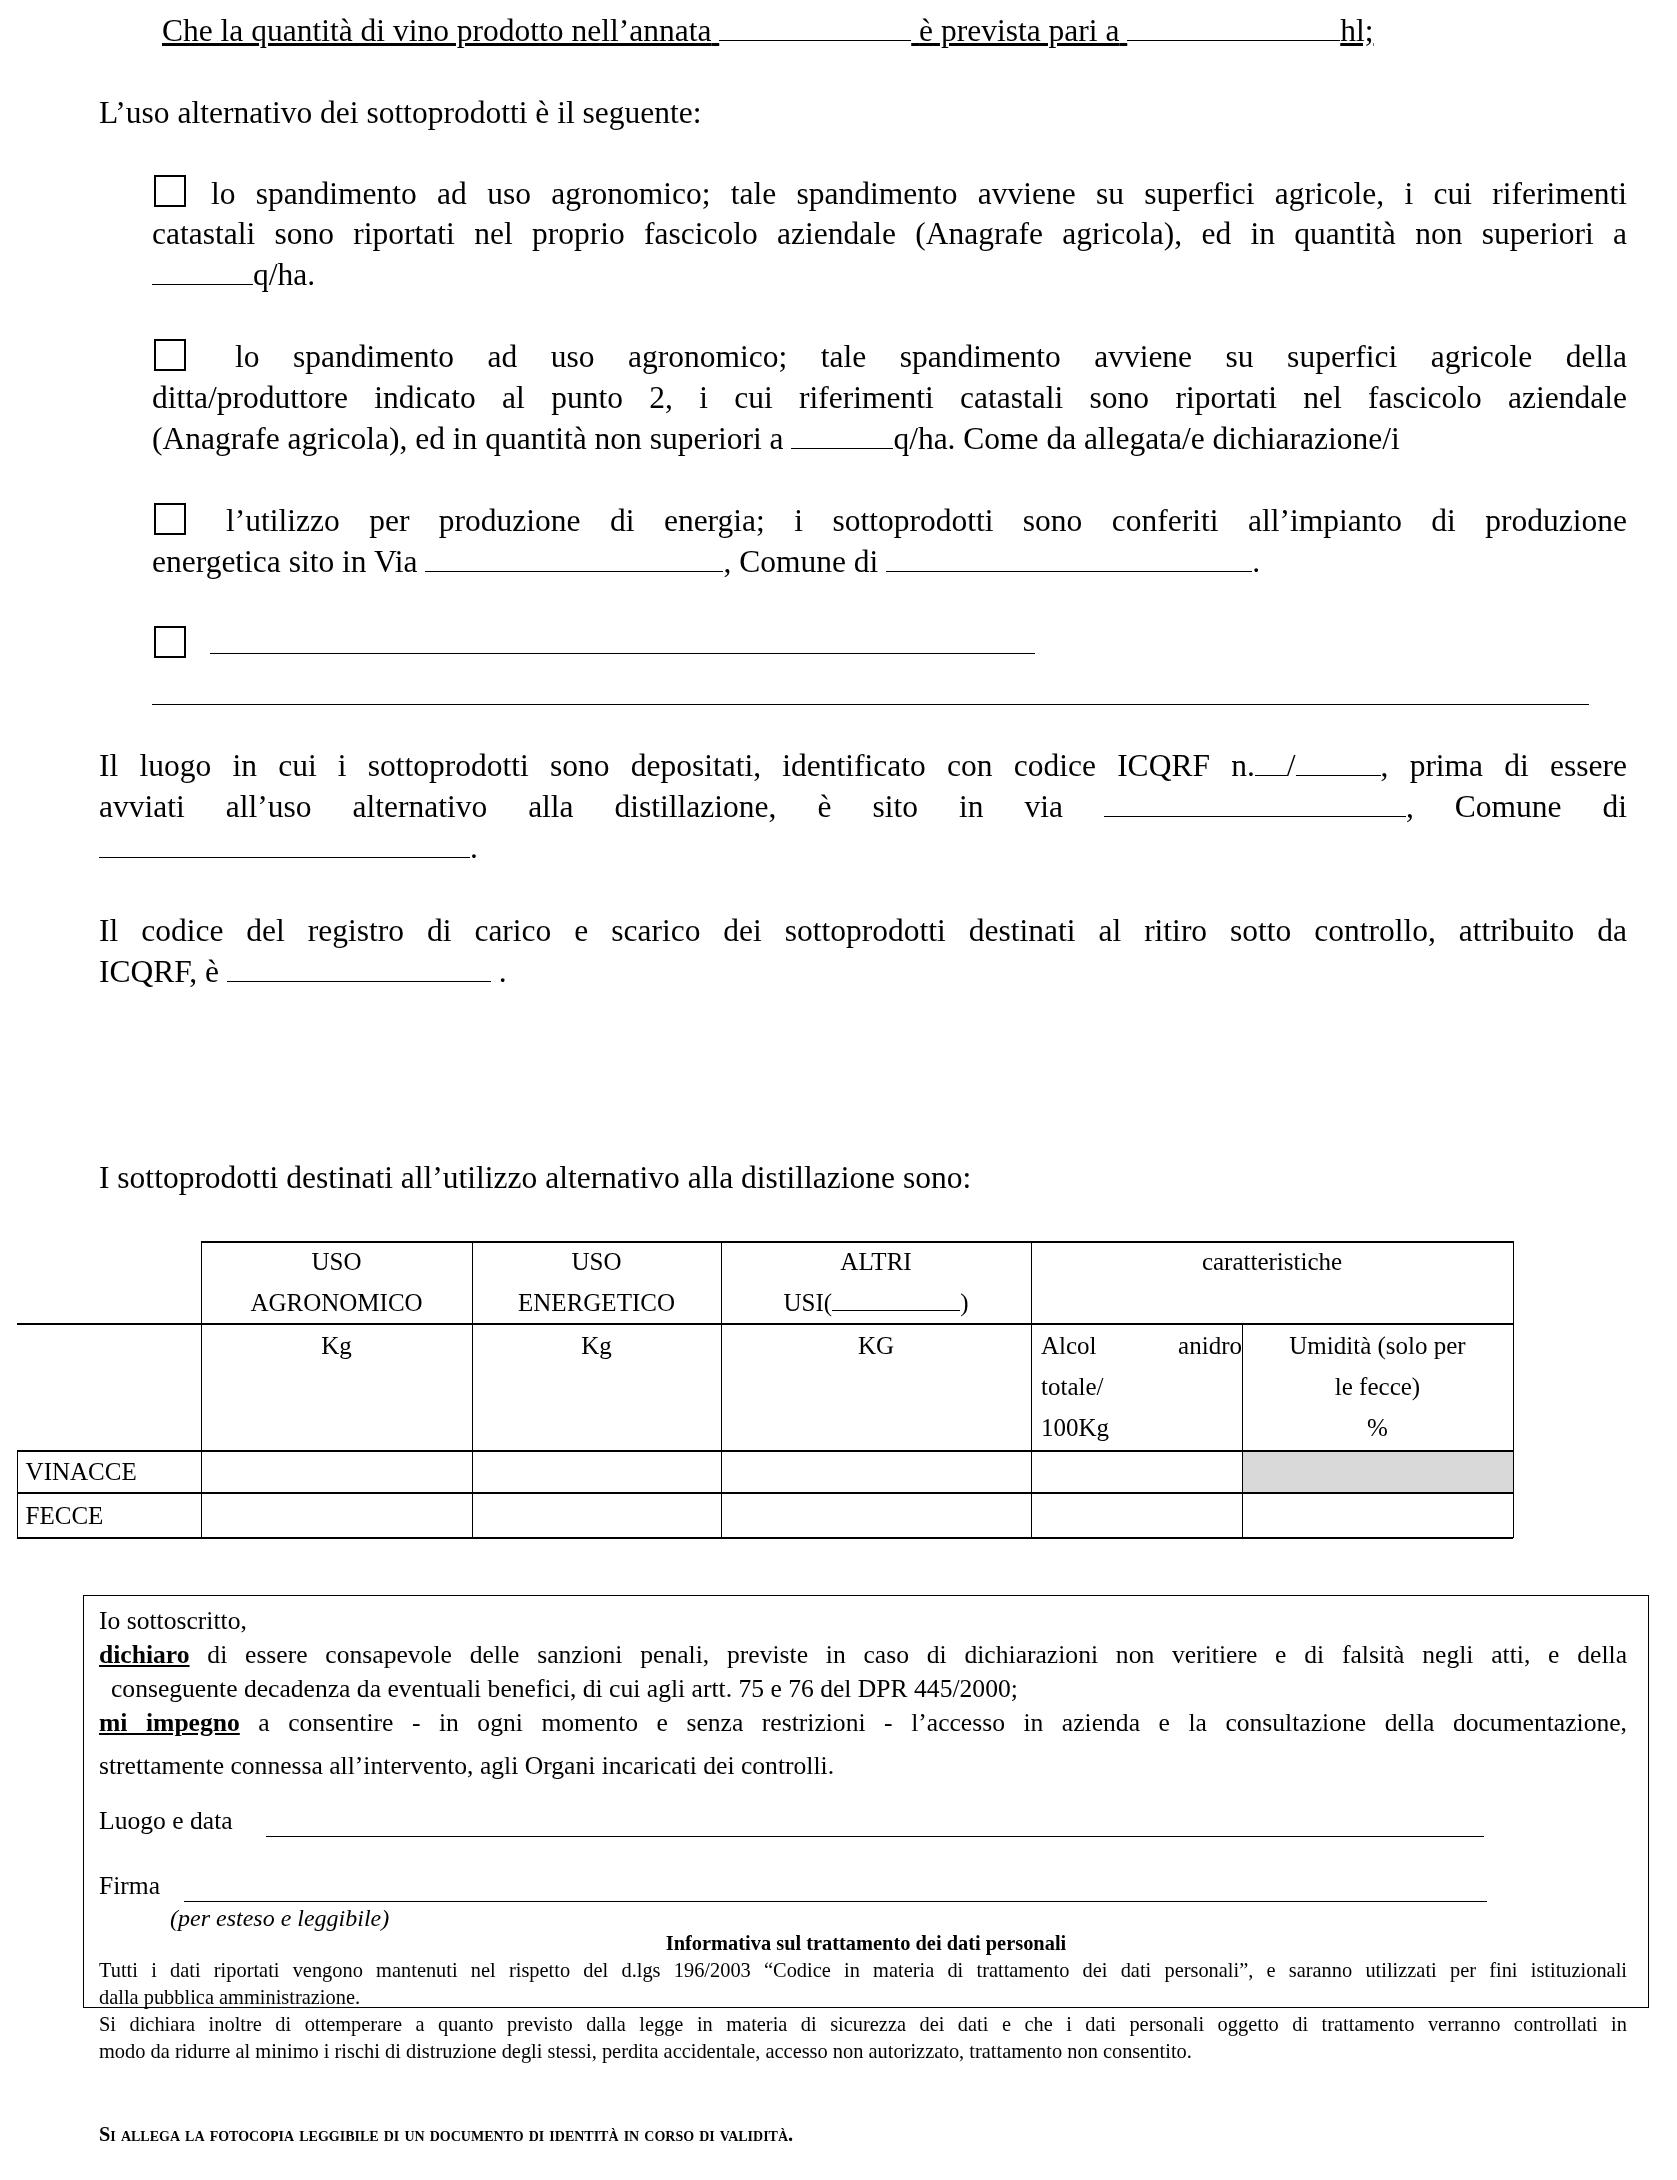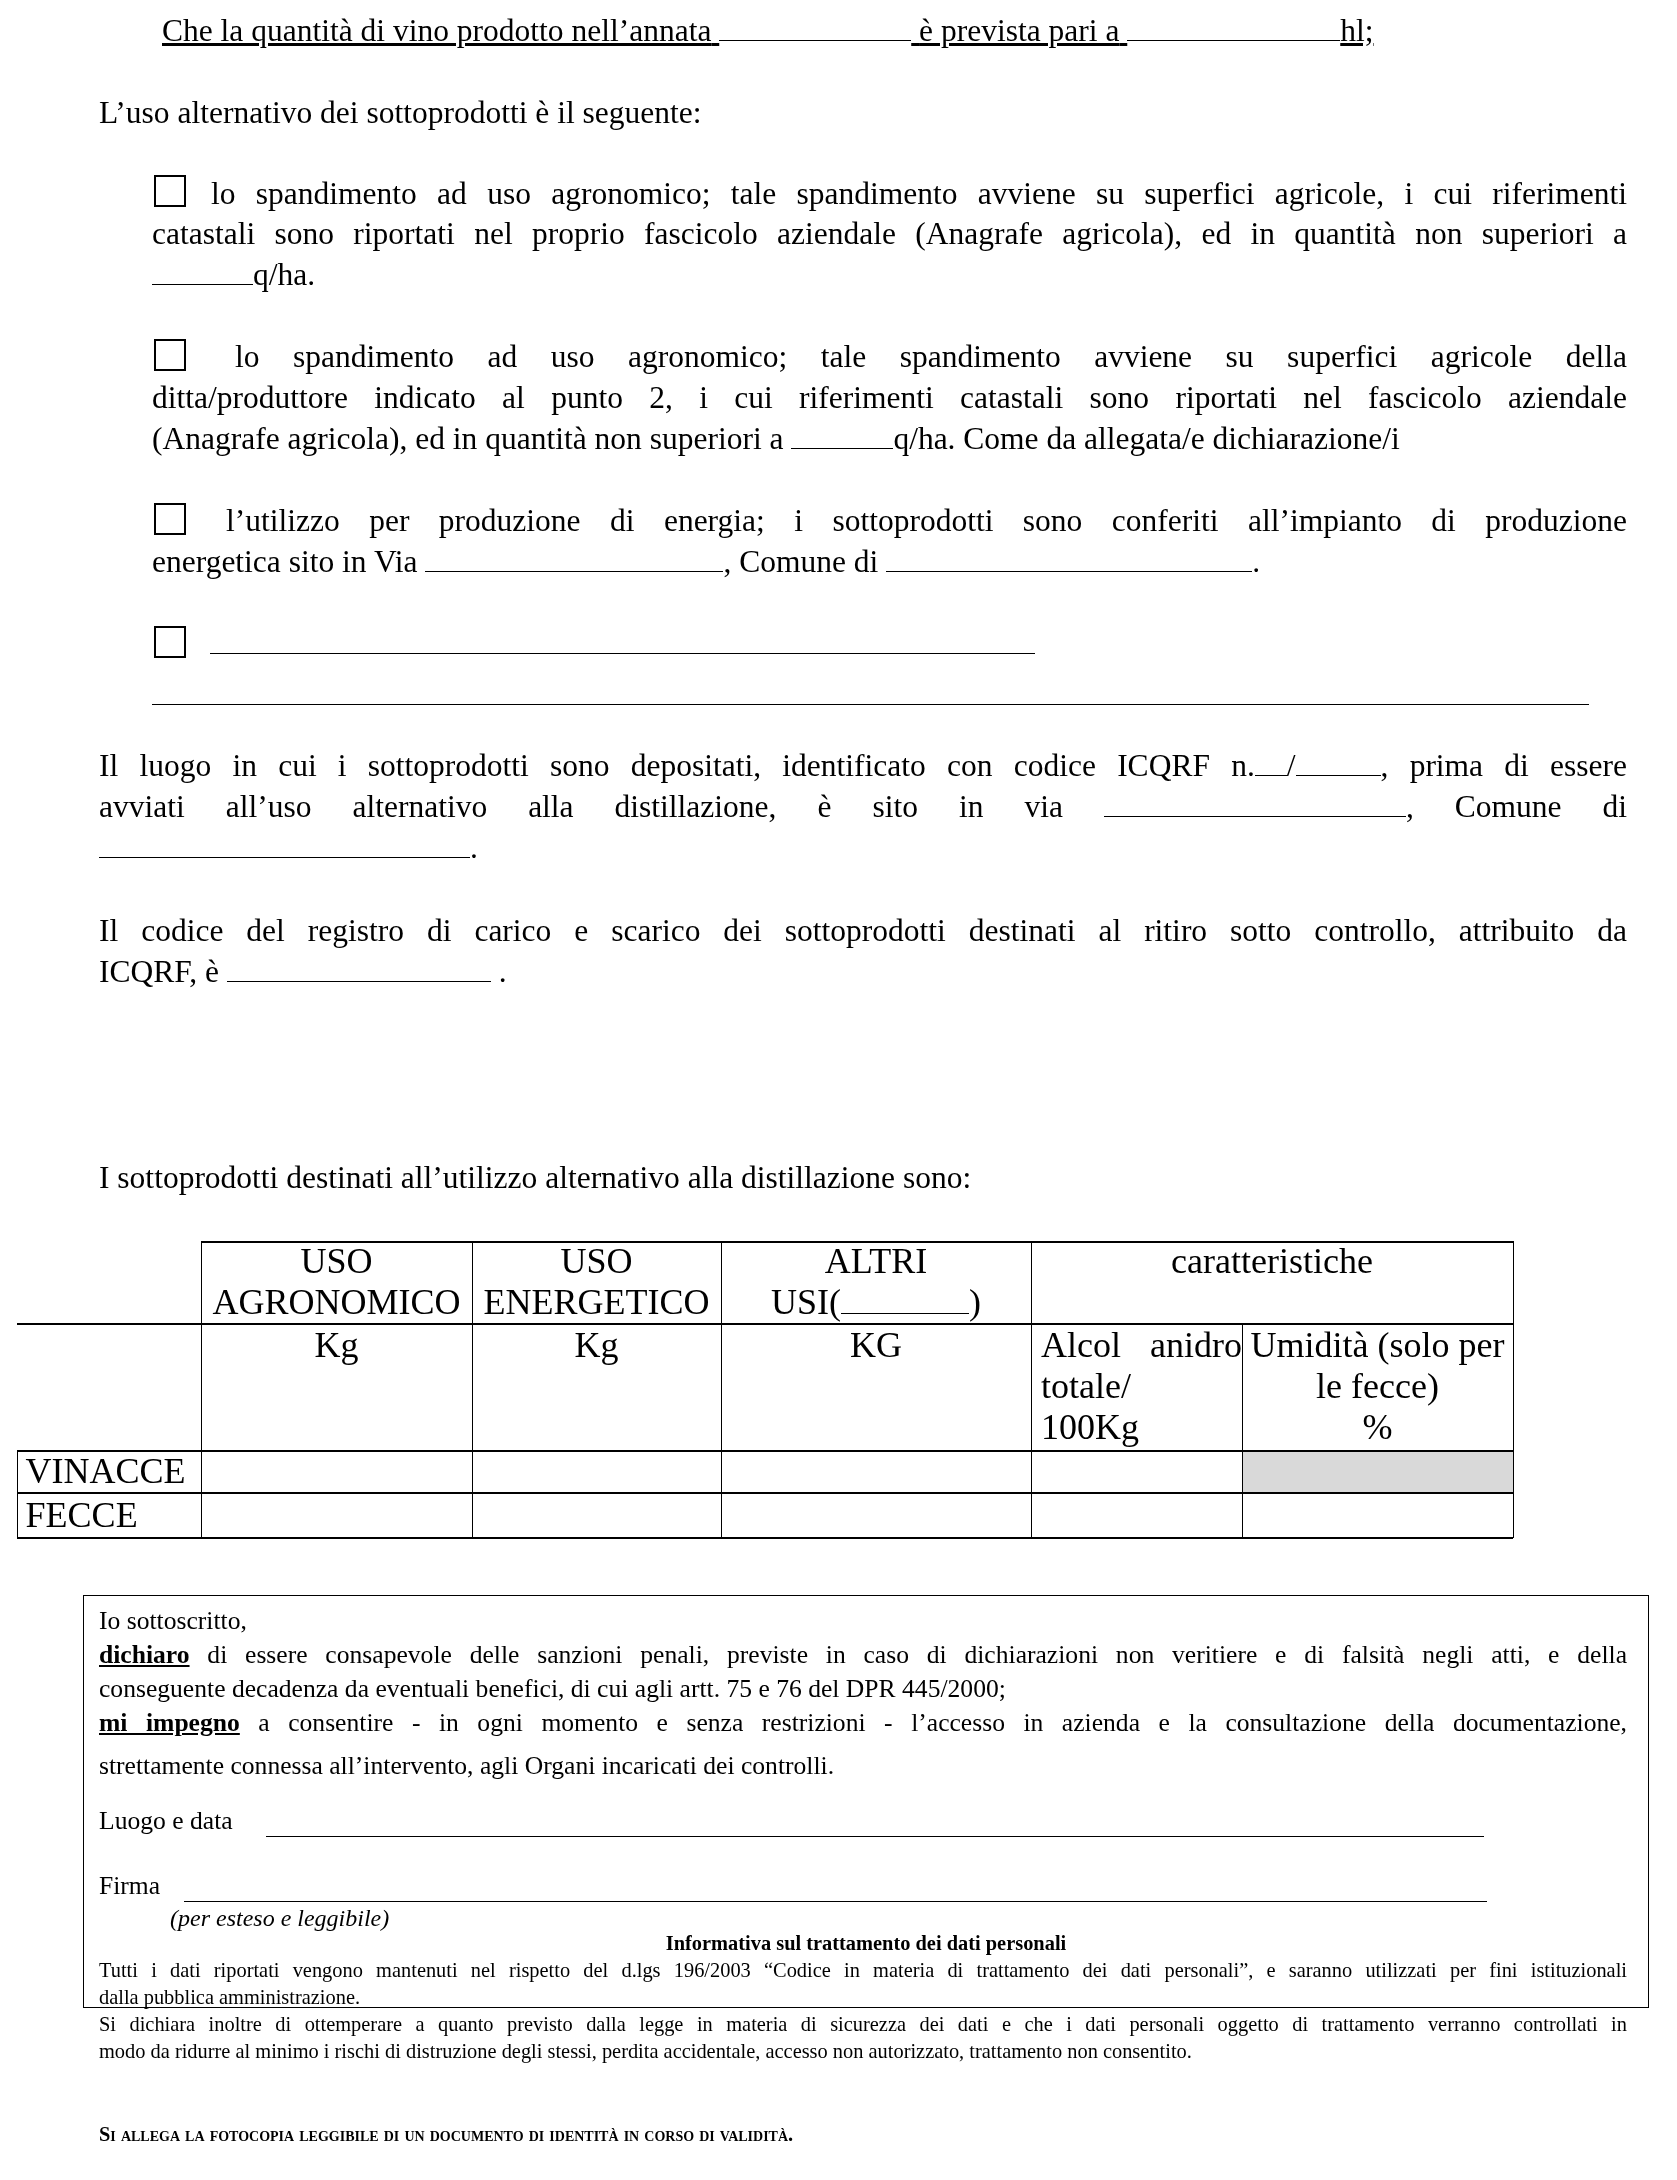--- a/index.html
+++ b/index.html
@@ -8,21 +8,21 @@
     font-family: "Liberation Serif", "DejaVu Serif", serif;
     color: #000;
   }
   .t { position: absolute; font-size: 31.5px; line-height: 41px; white-space: nowrap; }
   .just { position: absolute; font-size: 31.5px; line-height: 41px; text-align: justify; text-align-last: justify; white-space: normal; }
   .blank { display: inline-block; border-bottom: 1.7px solid #000; height: 0.9px; vertical-align: baseline; }
   .cb { position: absolute; width: 32px; height: 32px; border: 2.6px solid #000; box-sizing: border-box; background:#fff; }
   .hline { position: absolute; border-top: 1.7px solid #000; }
   .vl { position: absolute; border-left: 1.7px solid #000; }
   .hl { position: absolute; border-top: 2.6px solid #000; }
-  .cell { position: absolute; font-size: 36px; line-height: 41px; text-align: center; }
+  .cell { position: absolute; font-size: 25px; line-height: 41px; text-align: center; }
   .cell.left { text-align: left; }
   .shade { position: absolute; background: #d9d9d9; }
 
   
   .box { position: absolute; left: 83px; top: 1595px; width: 1566px; height: 413px; border: 1.7px solid #000; box-sizing: border-box; }
   .s { position: absolute; font-size: 25.6px; line-height: 34px; white-space: nowrap; }
   .xs { position: absolute; font-size: 20.4px; line-height: 27px; white-space: nowrap; }
   .b { font-weight: bold; }
   .u { text-decoration: underline; }
   .i { font-style: italic; }
@@ -146,21 +146,21 @@
   <div class="cell" style="left:203px; top:1496px; width:267px; height:39px;"></div>
   <div class="cell" style="left:474px; top:1496px; width:245px; height:39px;"></div>
   <div class="cell" style="left:722px; top:1496px; width:307px; height:39px;"></div>
   <div class="cell" style="left:1032px; top:1496px; width:208px; height:39px;"></div>
   <div class="cell" style="left:1244px; top:1496px; width:267px; height:39px;"></div>
 </div>
 
 <div class="box"></div>
 <div class="s" style="left:99px; top:1604px;">Io sottoscritto,</div>
 <div class="s" style="left:99px; top:1638px; width:1528px; text-align:justify; text-align-last:justify; white-space:normal;"><span class="b u">dichiaro</span><span> di essere consapevole delle sanzioni penali, previste in caso di dichiarazioni non veritiere e di falsità negli atti, e della</span></div>
-<div class="s" style="left:99px; top:1672px;text-align:center;">conseguente decadenza da eventuali benefici, di cui agli artt. 75 e 76 del DPR 445/2000;</div>
+<div class="s" style="left:111px; top:1672px;text-align:center;">conseguente decadenza da eventuali benefici, di cui agli artt. 75 e 76 del DPR 445/2000;</div>
 <div class="s" style="left:99px; top:1706px; width:1528px; text-align:justify; text-align-last:justify; white-space:normal;"><span class="b u">mi impegno</span><span> a consentire - in ogni momento e senza restrizioni - l’accesso in azienda e la consultazione della documentazione,</span></div>
 <div class="s" style="left:99px; top:1740px;margin-top:9px;">strettamente connessa all’intervento, agli Organi incaricati dei controlli.</div>
 
 <div class="s" style="left:99px; top:1804px;">Luogo e data</div>
 <div class="hline" style="left:266px; top:1836px; width:1218px; border-top-width:0.9px;"></div>
 
 <div class="s" style="left:99px; top:1869px;">Firma</div>
 <div class="hline" style="left:184px; top:1901px; width:1303px; border-top-width:0.9px;"></div>
 <div class="s i" style="left:170px; top:1901px; font-size:24px;">(per esteso e leggibile)</div>
 

